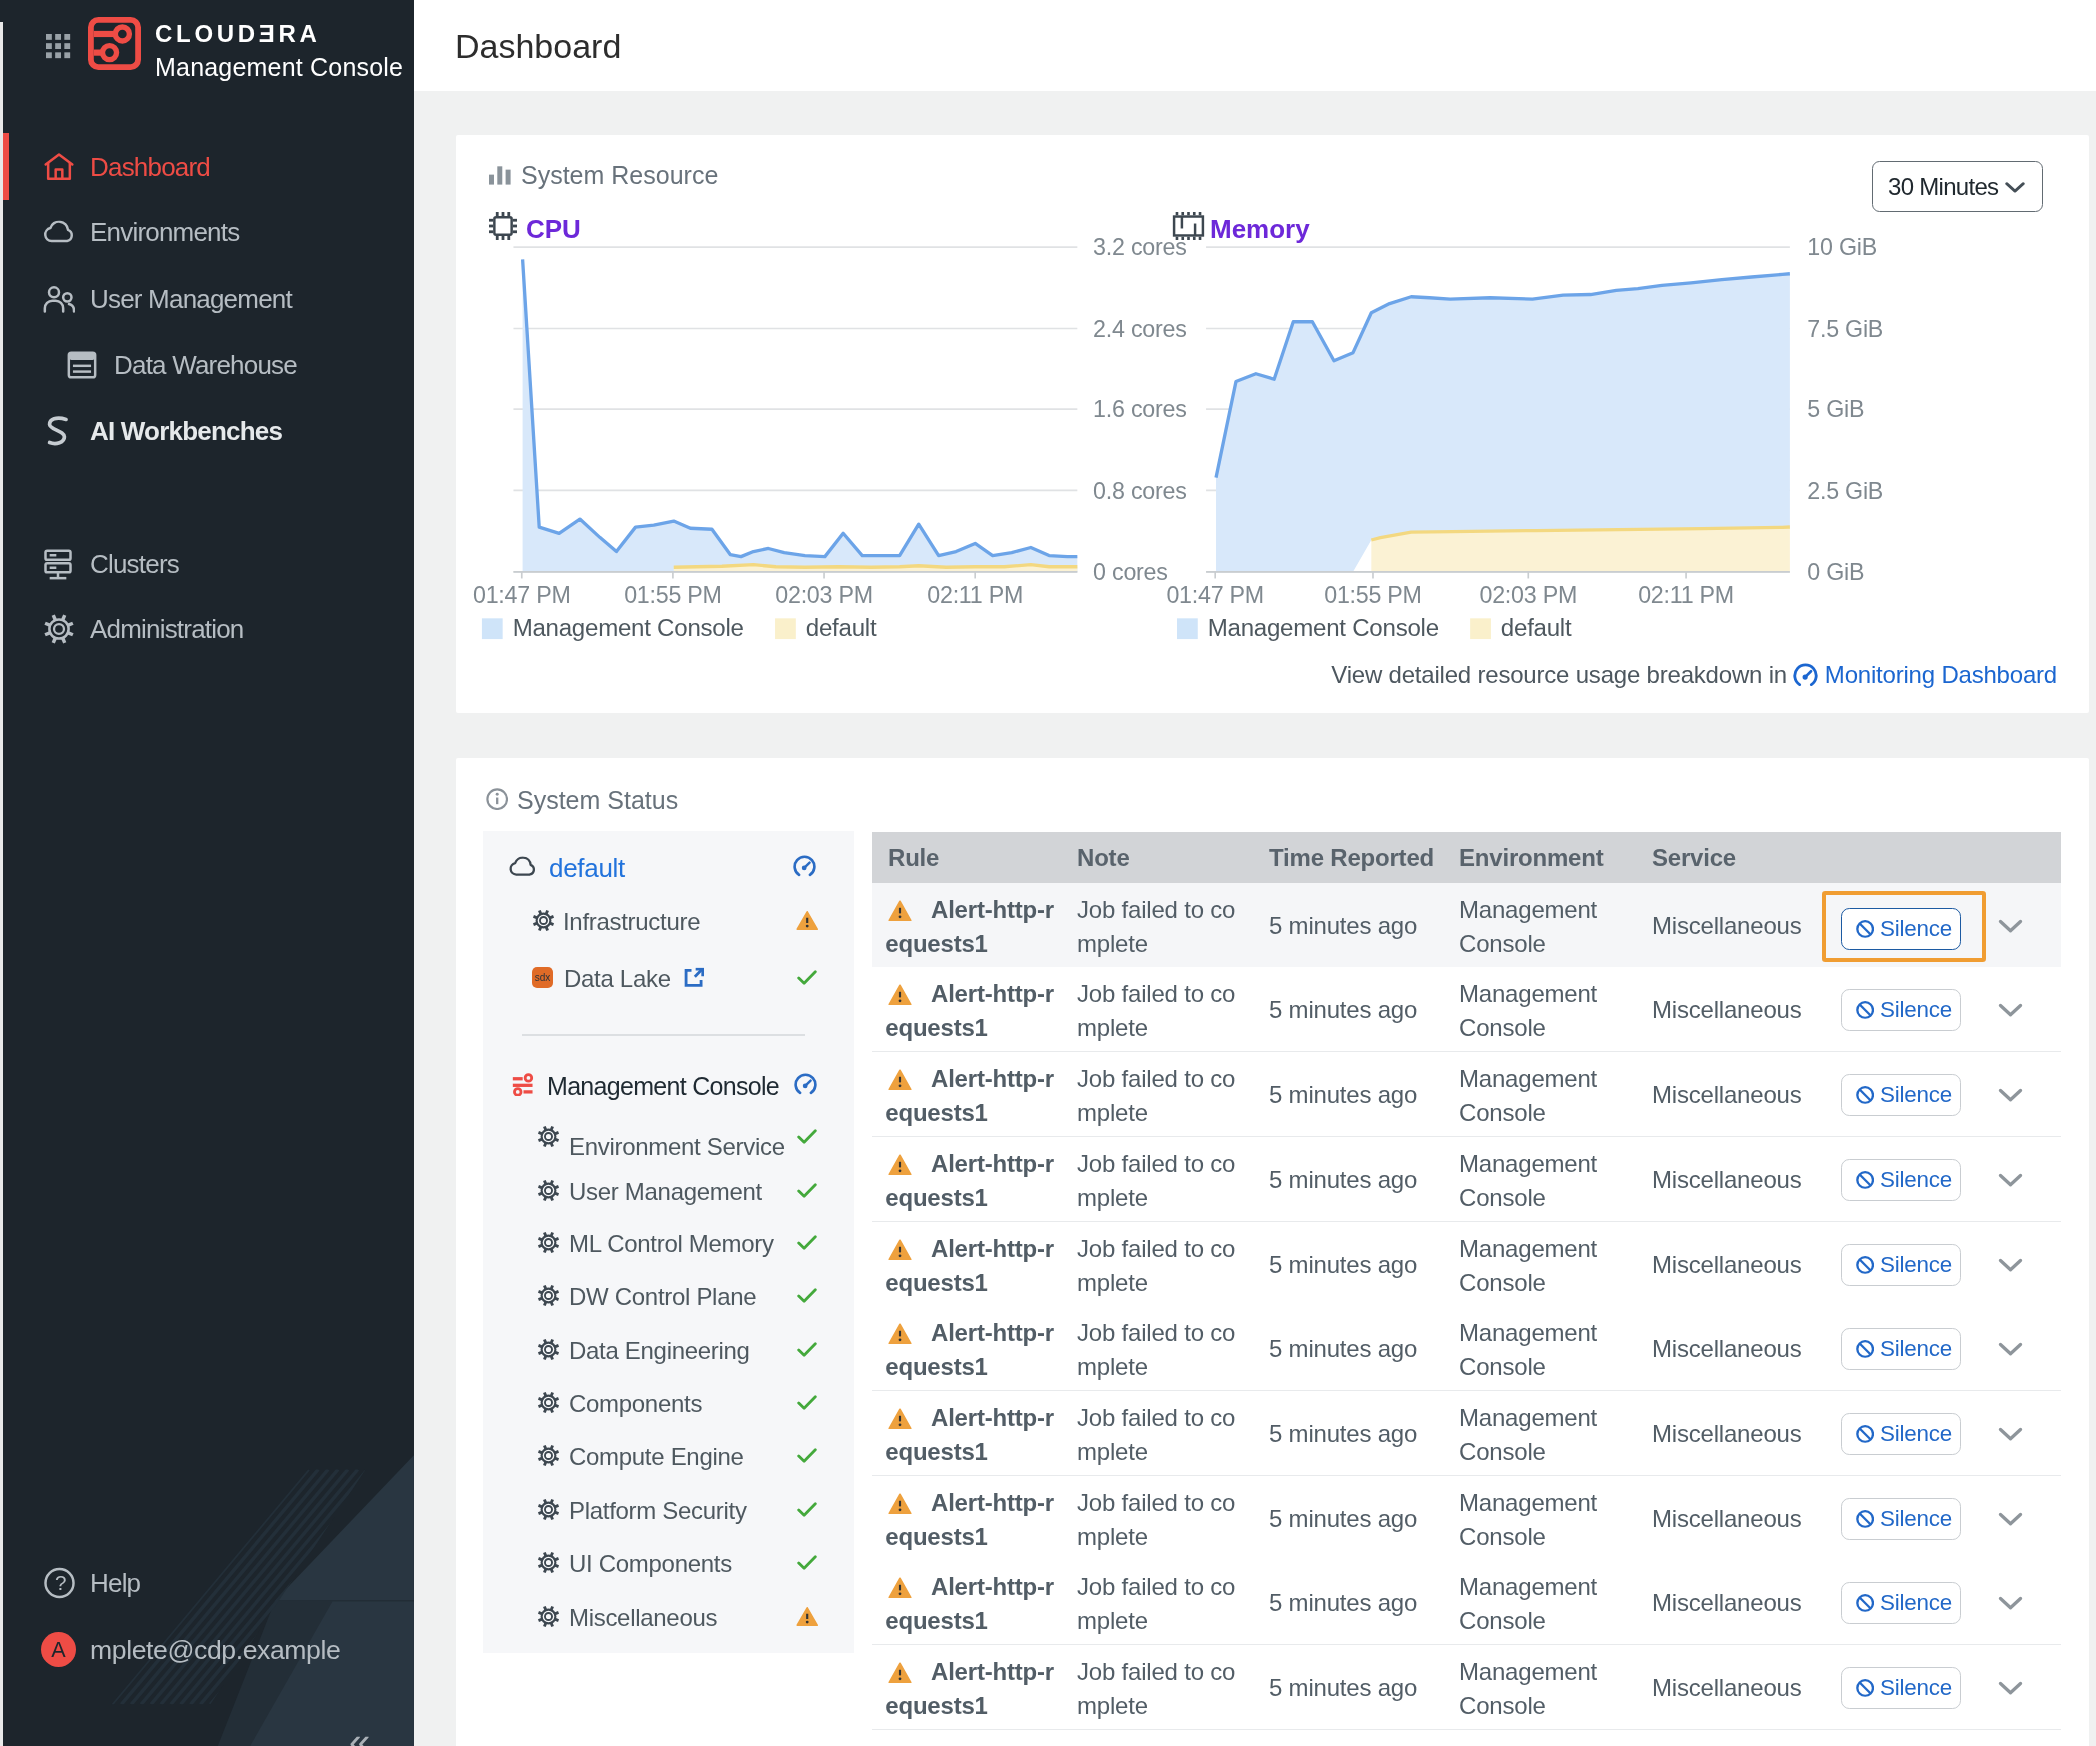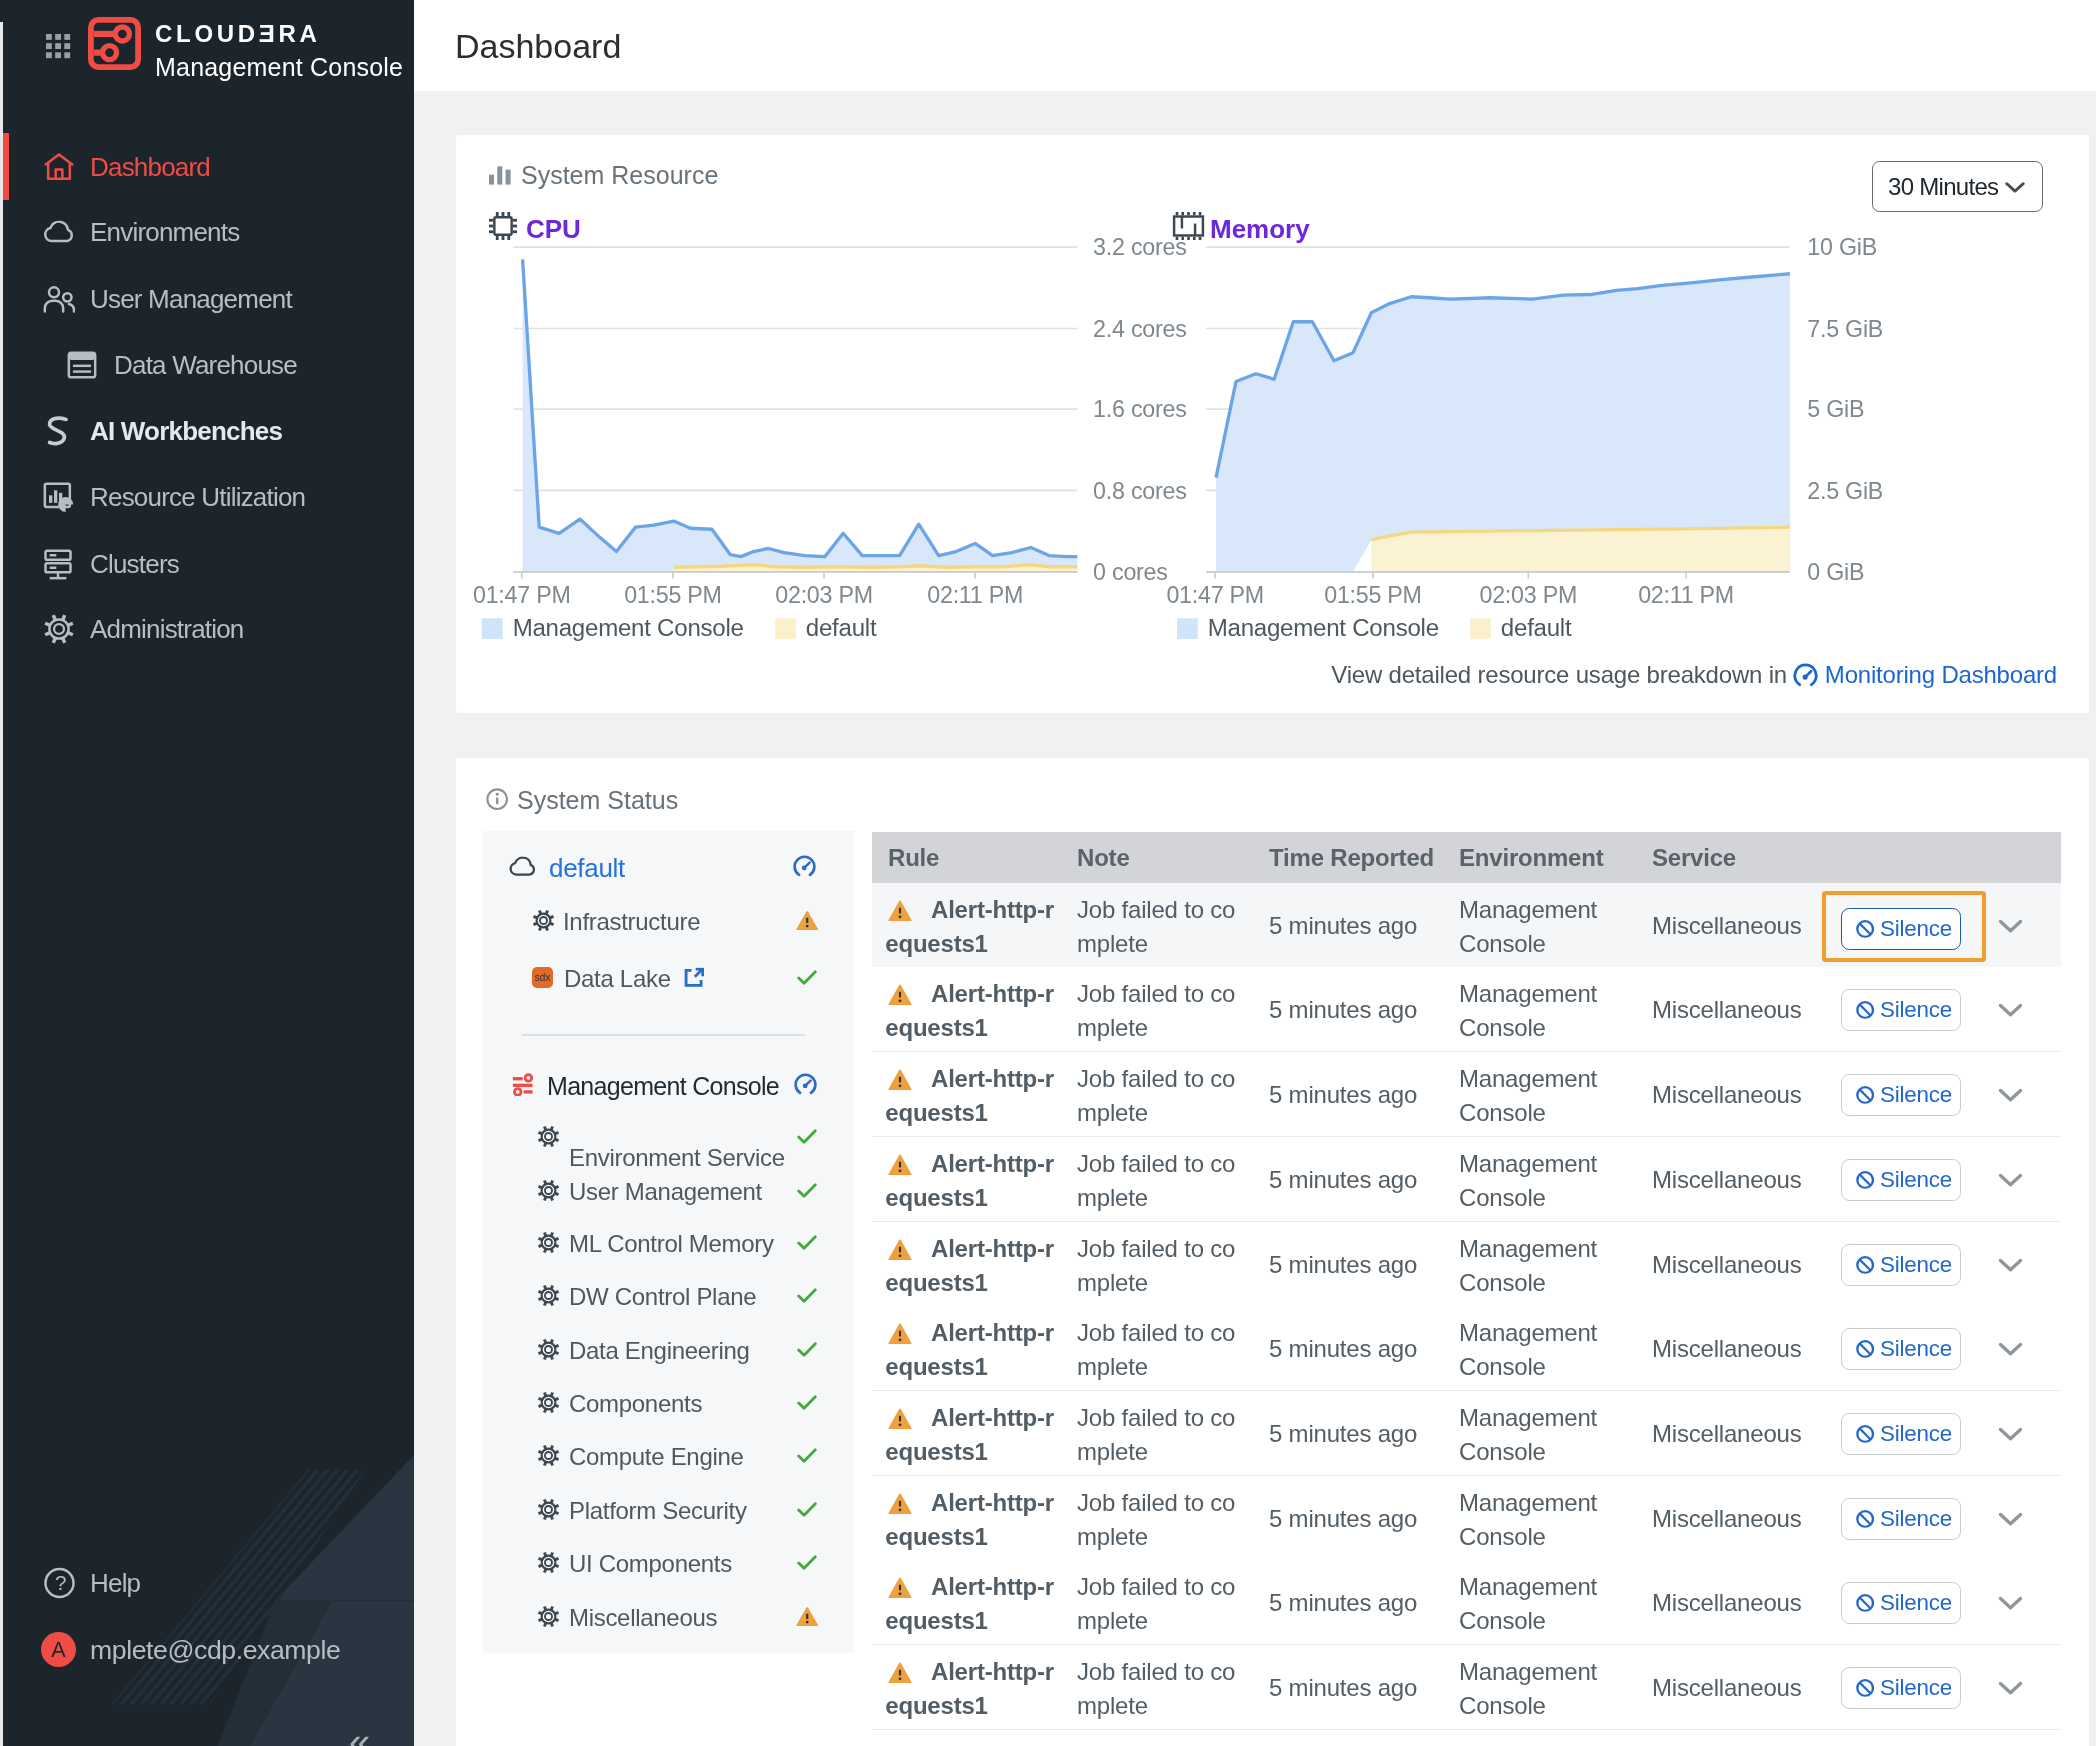--- a/index.html
+++ b/index.html
@@ -132,30 +132,20 @@
 <line x1="7" y1="25" x2="29" y2="25" stroke="#b6bdc3" stroke-width="3"></line>
       </svg>
       <span class="lbl">Data Warehouse</span>
     </div>
     <div class="navitem" style="top:398px;">
       <svg width="28" height="33" viewBox="0 0 34 40" fill="none">
         <path d="M28 6 C16 2 8 6 8 12 C8 18 26 20 26 27 C26 34 16 37 8 34" stroke="#c6ccd1" stroke-width="4.5" stroke-linecap="round"></path>
       </svg>
       <span class="lbl" style="color:#e6e9eb;font-weight:bold;">AI Workbenches</span>
     </div>
-    <div class="navitem" style="top:464px;">
-      <svg width="32" height="30" viewBox="0 0 38 36" fill="none">
-        <rect x="2" y="2" width="30" height="28" rx="2" stroke="#b6bdc3" stroke-width="3"></rect>
-<rect x="7" y="16" width="4" height="9" fill="#b6bdc3"></rect>
-        <rect x="13" y="10" width="4" height="15" fill="#b6bdc3"></rect>
-        <rect x="19" y="13" width="4" height="12" fill="#b6bdc3"></rect>
-<path d="M27 36 a9 9 0 1 1 9-9 L27 27 Z" fill="#b6bdc3"></path>
-      </svg>
-      <span class="lbl">Resource Utilization</span>
-    </div>
     <div class="navitem" style="top:596px;">
       <svg width="32" height="32" viewBox="0 0 38 38" fill="none">
         <circle cx="19.0" cy="19.0" r="11.4" stroke="#b6bdc3" stroke-width="3"></circle>
         <circle cx="19.0" cy="19.0" r="5.9" stroke="#b6bdc3" stroke-width="2.7"></circle>
         <line x1="28.5" y1="22.9" x2="35.5" y2="25.8" stroke="#b6bdc3" stroke-width="4.1"></line>
         <line x1="22.9" y1="28.5" x2="25.8" y2="35.5" stroke="#b6bdc3" stroke-width="4.1"></line>
         <line x1="15.1" y1="28.5" x2="12.2" y2="35.5" stroke="#b6bdc3" stroke-width="4.1"></line>
         <line x1="9.5" y1="22.9" x2="2.5" y2="25.8" stroke="#b6bdc3" stroke-width="4.1"></line>
         <line x1="9.5" y1="15.1" x2="2.5" y2="12.2" stroke="#b6bdc3" stroke-width="4.1"></line>
         <line x1="15.1" y1="9.5" x2="12.2" y2="2.5" stroke="#b6bdc3" stroke-width="4.1"></line>
@@ -373,21 +363,21 @@
           <circle cx="14.0" cy="14.0" r="4.3" stroke="#3d4750" stroke-width="2.3"></circle>
           <line x1="21.0" y1="16.9" x2="26.2" y2="19.0" stroke="#3d4750" stroke-width="3.5"></line>
           <line x1="16.9" y1="21.0" x2="19.0" y2="26.2" stroke="#3d4750" stroke-width="3.5"></line>
           <line x1="11.1" y1="21.0" x2="9.0" y2="26.2" stroke="#3d4750" stroke-width="3.5"></line>
           <line x1="7.0" y1="16.9" x2="1.8" y2="19.0" stroke="#3d4750" stroke-width="3.5"></line>
           <line x1="7.0" y1="11.1" x2="1.8" y2="9.0" stroke="#3d4750" stroke-width="3.5"></line>
           <line x1="11.1" y1="7.0" x2="9.0" y2="1.8" stroke="#3d4750" stroke-width="3.5"></line>
           <line x1="16.9" y1="7.0" x2="19.0" y2="1.8" stroke="#3d4750" stroke-width="3.5"></line>
           <line x1="21.0" y1="11.1" x2="26.2" y2="9.0" stroke="#3d4750" stroke-width="3.5"></line>
         </svg></div>
-      <div class="titem " style="left:113px;top:400px;">Environment Service</div>
+      <div class="titem " style="left:113px;top:389px;">Environment Service</div>
       <div class="tico" style="left:341px;top:380px;"><svg width="20" height="16.6" viewBox="0 0 24 20" fill="none">
           <path d="M2 10.5 L8.5 17 L22 3" stroke="#44a93c" stroke-width="3.4" stroke-linecap="round" stroke-linejoin="round"></path>
         </svg></div>
       <div class="tico" style="left:81px;top:434px;"><svg width="23" height="23" viewBox="0 0 28 28" fill="none">
           <circle cx="14.0" cy="14.0" r="8.4" stroke="#3d4750" stroke-width="2.6"></circle>
           <circle cx="14.0" cy="14.0" r="4.3" stroke="#3d4750" stroke-width="2.3"></circle>
           <line x1="21.0" y1="16.9" x2="26.2" y2="19.0" stroke="#3d4750" stroke-width="3.5"></line>
           <line x1="16.9" y1="21.0" x2="19.0" y2="26.2" stroke="#3d4750" stroke-width="3.5"></line>
           <line x1="11.1" y1="21.0" x2="9.0" y2="26.2" stroke="#3d4750" stroke-width="3.5"></line>
           <line x1="7.0" y1="16.9" x2="1.8" y2="19.0" stroke="#3d4750" stroke-width="3.5"></line>

